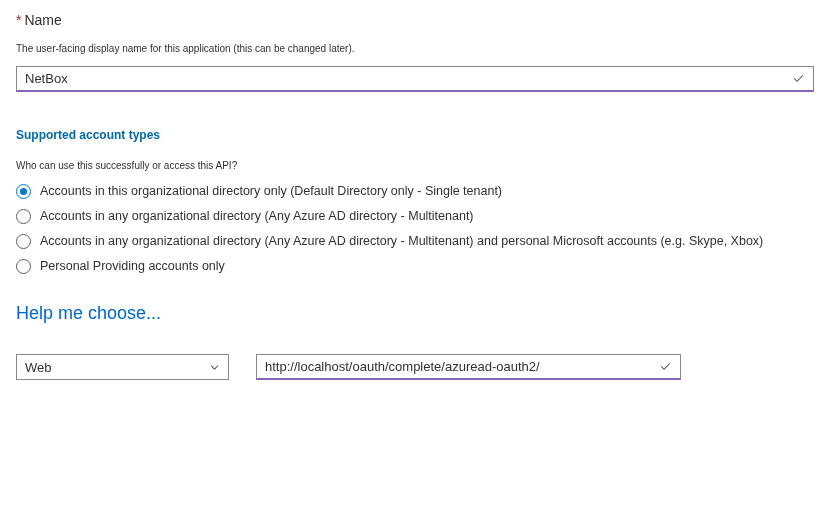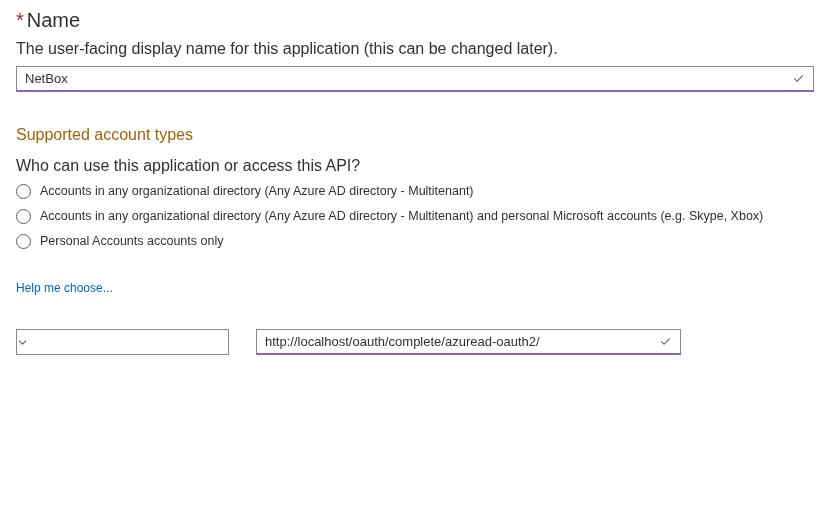--- a/index.html
+++ b/index.html
@@ -19,31 +19,31 @@
     position: relative;
     width: 829px;
     height: 516px;
     padding: 0;
     box-sizing: border-box;
   }
   .inner {
     padding: 10px 14px 0 16px;
   }
   .field-label {
-    font-size: 20px;
+    font-size: 14px;
     line-height: 20px;
     margin: 0 0 10px 0;
     color: #323130;
   }
   .required-star {
     color: #a4262c;
     margin-right: 3px;
   }
   .help-text {
-    font-size: 16px;
+    font-size: 10px;
     line-height: 17px;
     color: #323130;
     margin: 0 0 9px 0;
   }
   .textbox {
     position: relative;
     height: 26px;
     border: 1px solid #8a8886;
     border-bottom: 2px solid #8764b8;
     background: #fff;
@@ -65,25 +65,25 @@
     font-size: 13px;
     padding-right: 8px;
     line-height: 1;
     display: flex;
     align-items: center;
   }
   .name-box {
     width: 798px;
   }
   .section-title {
-    font-size: 16px;
+    font-size: 12px;
     line-height: 22px;
-    color: #a16207;
+    color: #0369a1;
     margin: 0 0 11px 0;
-    font-weight: 400;
+    font-weight: 700;
   }
   .spacer-32 { height: 32px; }
   .spacer-22 { height: 22px; }
   .radio-row {
     display: flex;
     align-items: center;
     margin-bottom: 8px;
   }
   .radio {
     width: 15px;
@@ -112,21 +112,21 @@
     border-radius: 50%;
     background: #0078d4;
   }
   .radio-label {
     font-size: 12.5px;
     line-height: 17px;
     color: #323130;
   }
   .link {
     color: #0066cc;
-    font-size: 12px;
+    font-size: 18px;
     line-height: 17px;
     text-decoration: none;
     cursor: pointer;
     display: inline-block;
   }
   .redirect-row {
     display: flex;
     align-items: flex-start;
   }
   .dropdown {
@@ -181,45 +181,50 @@
         <svg width="13" height="13" viewBox="0 0 16 16" aria-hidden="true">
             <path d="M6.2 12.3 2.2 8.4l.9-.9 3.1 3 6.7-6.7.9.9z" fill="#605e5c"></path>
           </svg>
       </div>
     </div>
 
     <div class="spacer-32"></div>
 
     
     <div class="section-title">Supported account types</div>
-    <div class="help-text">Who can use this application or access this API?</div>
-
+    <div class="help-text">Who can use this successfully or access this API?</div>
+
+    <div class="radio-row">
+      <span class="radio checked"></span>
+      <span class="radio-label">Accounts in this organizational directory only (Default Directory only - Single tenant)</span>
+    </div>
     <div class="radio-row">
       <span class="radio"></span>
       <span class="radio-label">Accounts in any organizational directory (Any Azure AD directory - Multitenant)</span>
     </div>
     <div class="radio-row">
       <span class="radio"></span>
       <span class="radio-label">Accounts in any organizational directory (Any Azure AD directory - Multitenant) and personal Microsoft accounts (e.g. Skype, Xbox)</span>
     </div>
     <div class="radio-row">
       <span class="radio"></span>
-      <span class="radio-label">Personal Accounts accounts only</span>
+      <span class="radio-label">Personal Providing accounts only</span>
     </div>
 
     <div class="spacer-22"></div>
 
     <a class="link">Help me choose...</a>
 
     <div class="spacer-32"></div>
 
     
 
     <div class="redirect-row">
       <div class="dropdown">
+        <div class="value">Web</div>
         <div class="chev">
           <svg width="11" height="11" viewBox="0 0 16 16" aria-hidden="true">
               <path d="M8 11.2 2.4 5.6l.8-.8L8 9.6l4.8-4.8.8.8z" fill="#323130"></path>
             </svg>
         </div>
       </div>
       <div class="textbox uri-box">
         <div class="value" title="e.g. https://example.com/auth">http://localhost/oauth/complete/azuread-oauth2/</div>
         <div class="check-glyph">
           <svg width="13" height="13" viewBox="0 0 16 16" aria-hidden="true">

